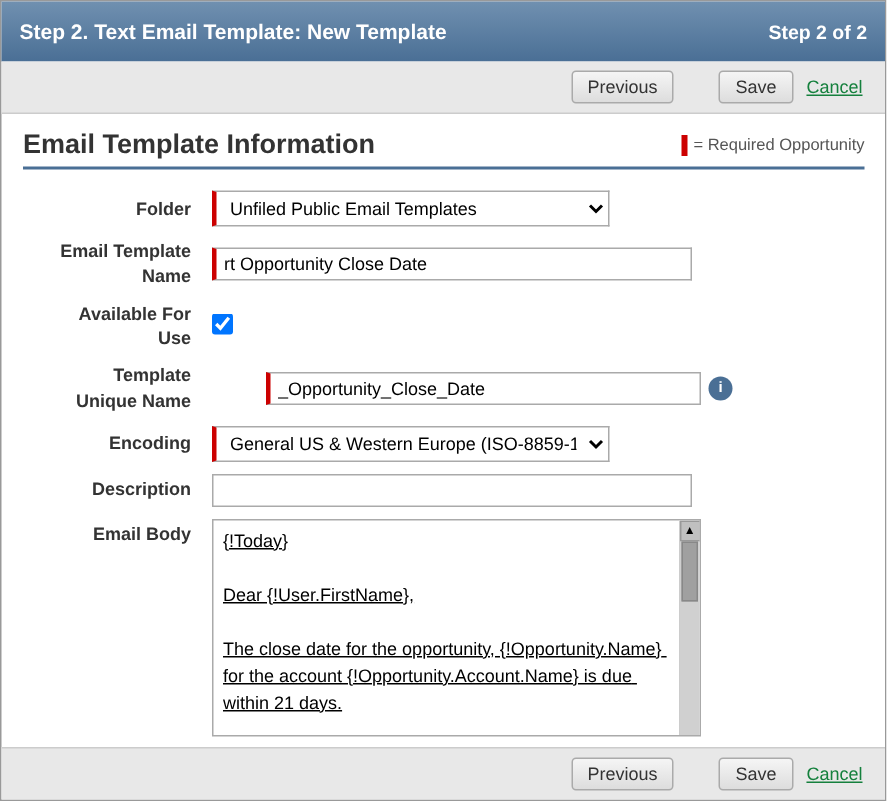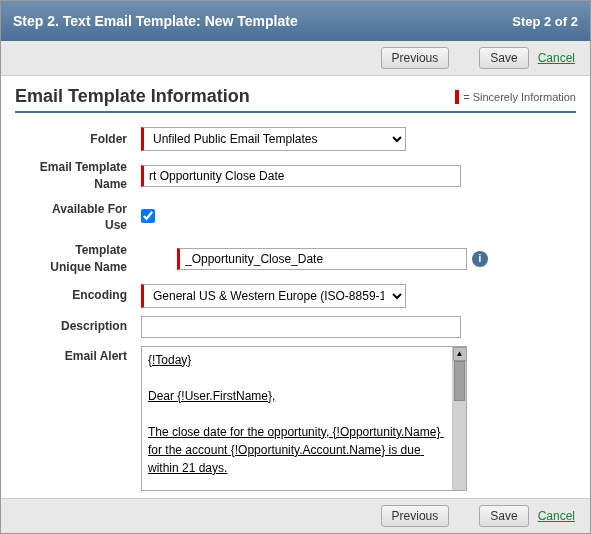--- a/index.html
+++ b/index.html
@@ -255,21 +255,21 @@
     <button class="btn">Save</button>
     <button class="btn-cancel">Cancel</button>
   </div>
 
   <div class="main-content">
 
     <div class="section-header">
       <span class="section-title">Email Template Information</span>
       <div class="required-legend">
         <span class="required-bar"></span>
-        <span>= Sincerely Information</span>
+        <span>= Required Opportunity</span>
       </div>
     </div>
 
     <table class="form-table">
       <tbody>
 
         <tr>
           <td class="label-cell">Folder</td>
           <td class="field-cell">
             <select class="select-field">
@@ -313,21 +313,21 @@
 
         <tr>
           <td class="label-cell">Description</td>
           <td class="field-cell">
             <input type="text" class="text-input-no-req" style="">
           </td>
         </tr>
 
 
         <tr>
-          <td class="label-cell" style="vertical-align:top; padding-top:6px;">Email Alert</td>
+          <td class="label-cell" style="vertical-align:top; padding-top:6px;">Email Body</td>
           <td class="field-cell">
             <div class="email-body-wrapper">
               <textarea class="email-body-textarea" style="width: calc(100% - 14px); text-decoration: underline;">{!Today}
 
 Dear {!User.FirstName},
 
 The close date for the opportunity, {!Opportunity.Name} for the account {!Opportunity.Account.Name} is due within 21 days.
 
 Sincerely
 

